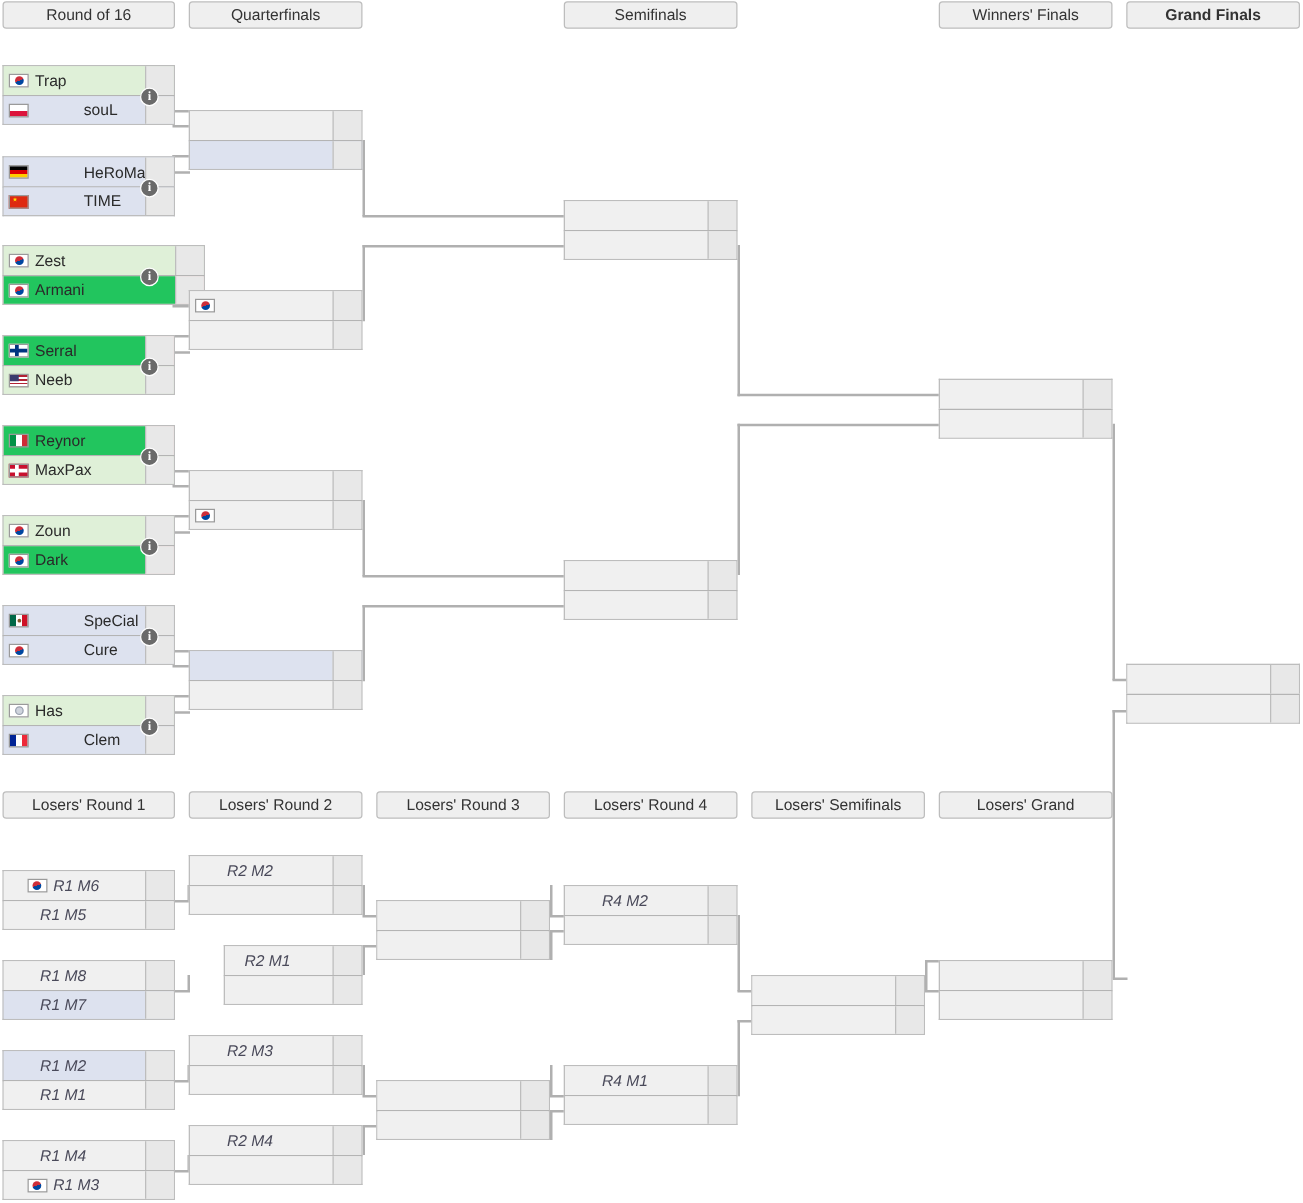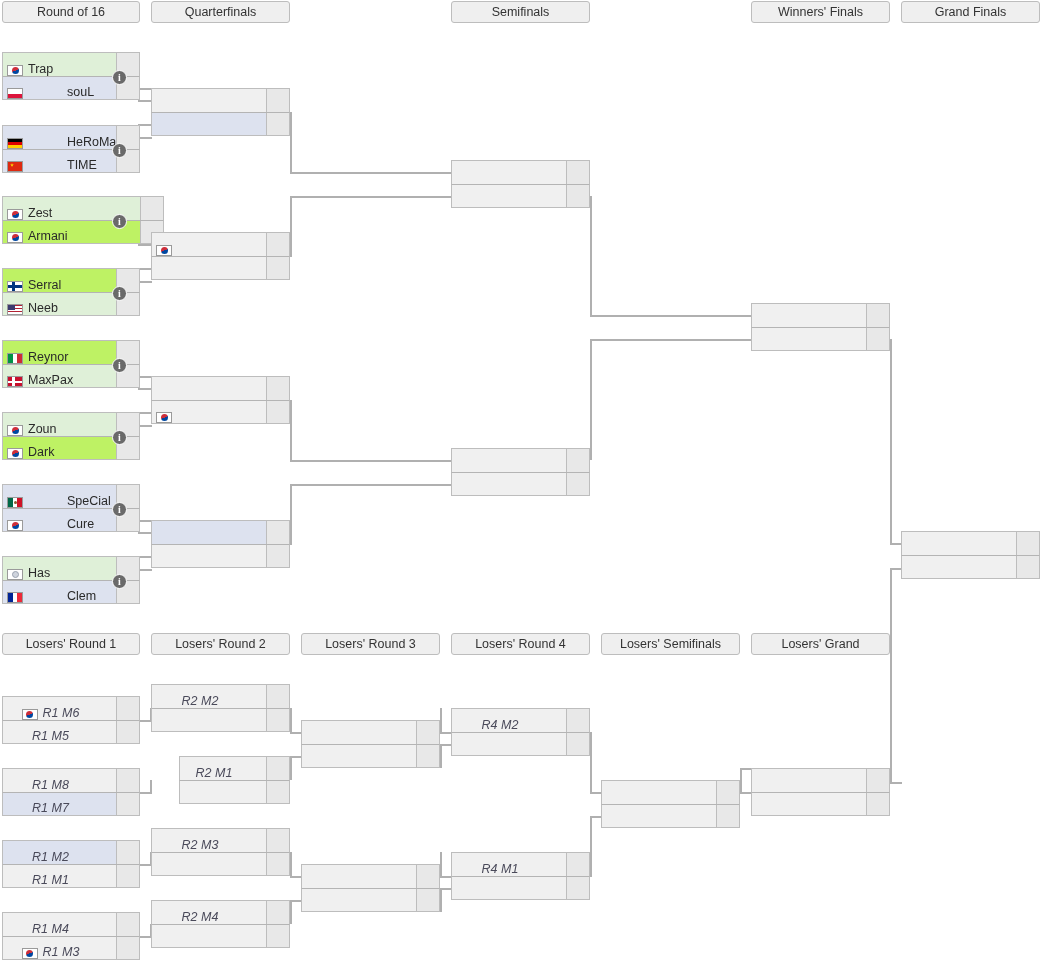--- a/index.html
+++ b/index.html
@@ -22,35 +22,35 @@
   .match{position:absolute;box-sizing:border-box;}
   .row{
     position:relative;display:flex;align-items:stretch;
     height:24px;box-sizing:border-box;
     border:1px solid #bdbdbd;
     background:#f0f0f0;
   }
   .row + .row{border-top:1px solid #b4b4b4;}
   .match .row:first-child{border-bottom:none;}
   .name-cell{
-    flex:1 1 auto;display:flex;align-items:flex-end;
+    flex:1 1 auto;display:flex;align-items:center;
     padding-left:4px;box-sizing:border-box;
     font-size:12.5px;color:#2a2a2a;overflow:hidden;white-space:nowrap;
     background:inherit;
   }
   .score-cell{
     flex:0 0 22px;border-left:1px solid #bdbdbd;
     background:#e8e8e8;display:flex;align-items:center;
     justify-content:center;font-size:12px;color:#333;
   }
   
   .row.win   {background:#dff0d8;}
   .row.win   .name-cell{background:#dff0d8;}
   .row.loss  {background:#fadedd;}
-  .row.loss  .name-cell{background:#bef264;}
+  .row.loss  .name-cell{background:#22c55e;}
   .row.pend  {background:#dde2ef;}
   .row.pend  .name-cell{background:#dde2ef;gap:39px;}
   .row.blank {background:#f0f0f0;}
   .row.blank .name-cell{background:#f0f0f0;}
 
   .placeholder .name-cell{
     font-style:italic;color:#4a4a5a;
     justify-content:center;padding-left:0;padding-right:18px;
   }
   .placeholder .name-cell.hasflag{justify-content:center;}
@@ -114,21 +114,21 @@
 </style>
 </head>
 <body>
 
 <div id="stage">
 
   <div class="round-header" style="left:2px;top:1px;width:138px;">Round of 16</div>
   <div class="round-header" style="left:151px;top:1px;width:139px;">Quarterfinals</div>
   <div class="round-header" style="left:451px;top:1px;width:139px;">Semifinals</div>
   <div class="round-header" style="left:751px;top:1px;width:139px;">Winners' Finals</div>
-  <div class="round-header" style="left:901px;top:1px;width:139px;">Grand Finals</div>
+  <div class="round-header" style="left:901px;top:1px;width:139px;font-weight:bold;">Grand Finals</div>
 
   <div class="round-header" style="left:2px;top:633px;width:138px;">Losers' Round 1</div>
   <div class="round-header" style="left:151px;top:633px;width:139px;">Losers' Round 2</div>
   <div class="round-header" style="left:301px;top:633px;width:139px;">Losers' Round 3</div>
   <div class="round-header" style="left:451px;top:633px;width:139px;">Losers' Round 4</div>
   <div class="round-header" style="left:601px;top:633px;width:139px;">Losers' Semifinals</div>
   <div class="round-header" style="left:751px;top:633px;width:139px;">Losers' Grand</div>
 
   <div class="ln h" style="left:140px;top:88px;width:12px;"></div>
   <div class="ln v" style="left:138px;top:88px;height:12px;"></div>

